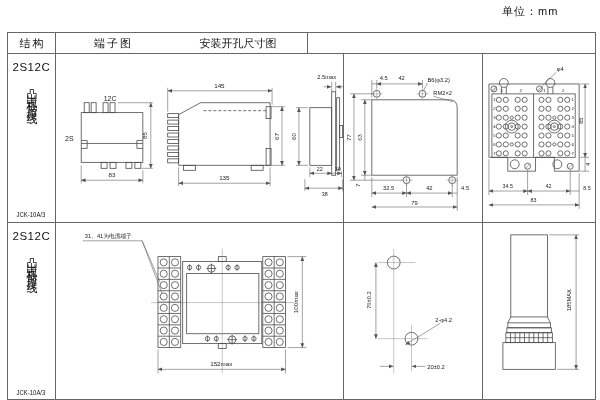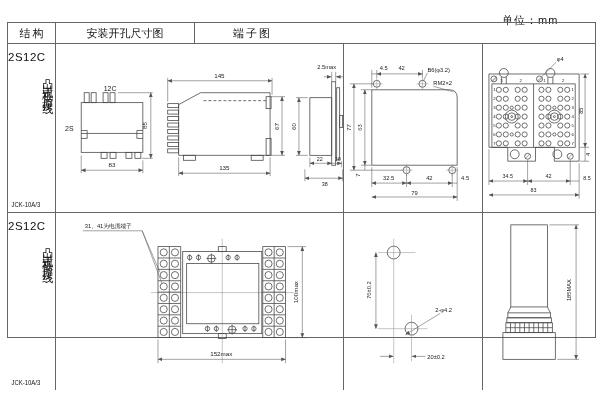--- a/index.html
+++ b/index.html
@@ -1,29 +1,29 @@
 <!DOCTYPE html>
 <html><head>
 <meta charset="utf-8">
 <style>
   html,body{margin:0;padding:0;background:#fff;}
   .page{position:relative;width:600px;height:400px;background:#fff;overflow:hidden;
         font-family:"Liberation Sans","DejaVu Sans",sans-serif;color:#222;}
-  .unit{position:absolute;left:502px;top:13px;font-size:11px;letter-spacing:1px;color:#111;}
-  .tbl{position:absolute;left:7px;top:22px;width:589px;height:316px;border:1px solid #666;box-sizing:border-box;}
+  .unit{position:absolute;left:502px;top:4px;font-size:11px;letter-spacing:1px;color:#111;}
+  .tbl{position:absolute;left:7px;top:32px;width:589px;height:368px;border:1px solid #666;box-sizing:border-box;}
   .hrow,.brow{display:flex;box-sizing:border-box;border-bottom:1px solid #666;}
   .hrow{height:21px;}
   .r1{height:169px;}
   .r2{height:177px;border-bottom:none;}
   .cell{border-right:1px solid #666;box-sizing:border-box;position:relative;overflow:hidden;}
   .c1{width:48px;}.c2{width:290px;}.c3{width:139px;}.c4{width:113px;border-right:none;}
   .hd{display:flex;align-items:center;justify-content:center;font-size:11px;color:#111;}
   .sp5{letter-spacing:7px;padding-left:7px;}
   .sp2{letter-spacing:2px;padding-left:2px;}
-  .struct{display:flex;flex-direction:column;padding:7px 0 4px;}
+  .struct{display:flex;flex-direction:column;align-items:center;padding:7px 0 4px;}
   .model{font-size:11.5px;letter-spacing:.5px;color:#111;}
   .vert{writing-mode:vertical-rl;text-orientation:upright;font-size:11px;letter-spacing:4px;
         flex:1 1 auto;margin-top:7px;color:#111;}
   .code{font-size:7px;transform:scaleX(.85);margin-top:3px;white-space:nowrap;color:#111;}
   svg{display:block;}
   .ln{fill:none;stroke:#4a4a4a;stroke-width:.8;}
   .dm{fill:none;stroke:#555;stroke-width:.55;}
   .cl{fill:none;stroke:#8a8a8a;stroke-width:.5;}
   .dsh{stroke-dasharray:3 2;}
   svg text{font-family:"Liberation Sans","DejaVu Sans",sans-serif;fill:#222;}
@@ -37,22 +37,22 @@
 </head>
 <body>
 
 <div class="page">
   <div class="unit">单位：mm</div>
 
   <div class="tbl">
 
     <div class="hrow">
       <div class="cell c1 hd sp2">结构</div>
+      <div class="cell c4 hd sp2">端子图</div>
       <div class="cell c3 hd">安装开孔尺寸图</div>
-      <div class="cell c4 hd sp2">端子图</div>
     </div>
 
     <div class="brow r1">
       <div class="cell c1 struct">
         <div class="model">2S12C</div>
         <div class="vert">凸出式板后接线</div>
         <div class="code">JCK-10A/3</div>
       </div>
 
       <div class="cell c2">

